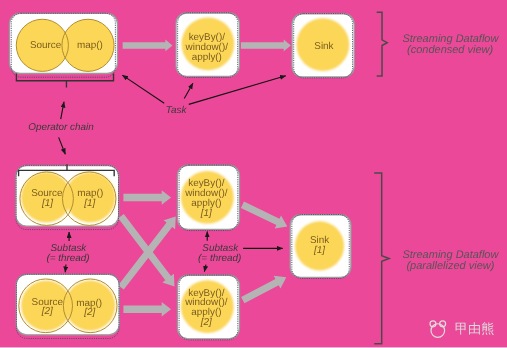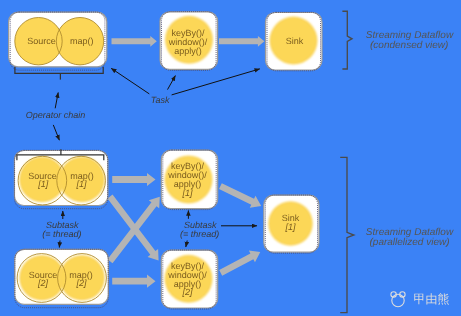--- a/index.html
+++ b/index.html
@@ -1,18 +1,18 @@
 <!DOCTYPE html>
 <html><head>
 <meta charset="utf-8">
 <title>Streaming Dataflow</title>
 <style>
   html,body{margin:0;padding:0;background:#ffffff;}
   body{width:461px;height:316px;overflow:hidden;font-family:"Liberation Sans", sans-serif;}
-  #stage{position:relative;width:461px;height:316px;background:#3b82f6;}
+  #stage{position:relative;width:461px;height:316px;background:#ec4899;}
   svg text{-webkit-font-smoothing:antialiased;text-rendering:geometricPrecision;}
   svg#diag{position:absolute;left:0;top:0;width:461px;height:316px;display:block;}
   text{dominant-baseline:auto;}
   .node-text{font-family:"Liberation Sans", sans-serif;font-size:9px;fill:#7a5c1d;text-anchor:middle;}
   .node-idx{font-family:"Liberation Sans", sans-serif;font-size:9px;font-style:italic;fill:#7a5c1d;text-anchor:middle;}
   .anno{font-family:"Liberation Sans", sans-serif;font-size:9px;font-style:italic;fill:#3a3a3a;text-anchor:middle;}
   .big-anno{font-family:"Liberation Sans", sans-serif;font-size:10px;font-style:italic;fill:#555555;text-anchor:middle;}
   .wm-text{font-family:"DejaVu Sans", sans-serif;font-size:12px;fill:#dcdcdc;}
 </style>
 </head>

